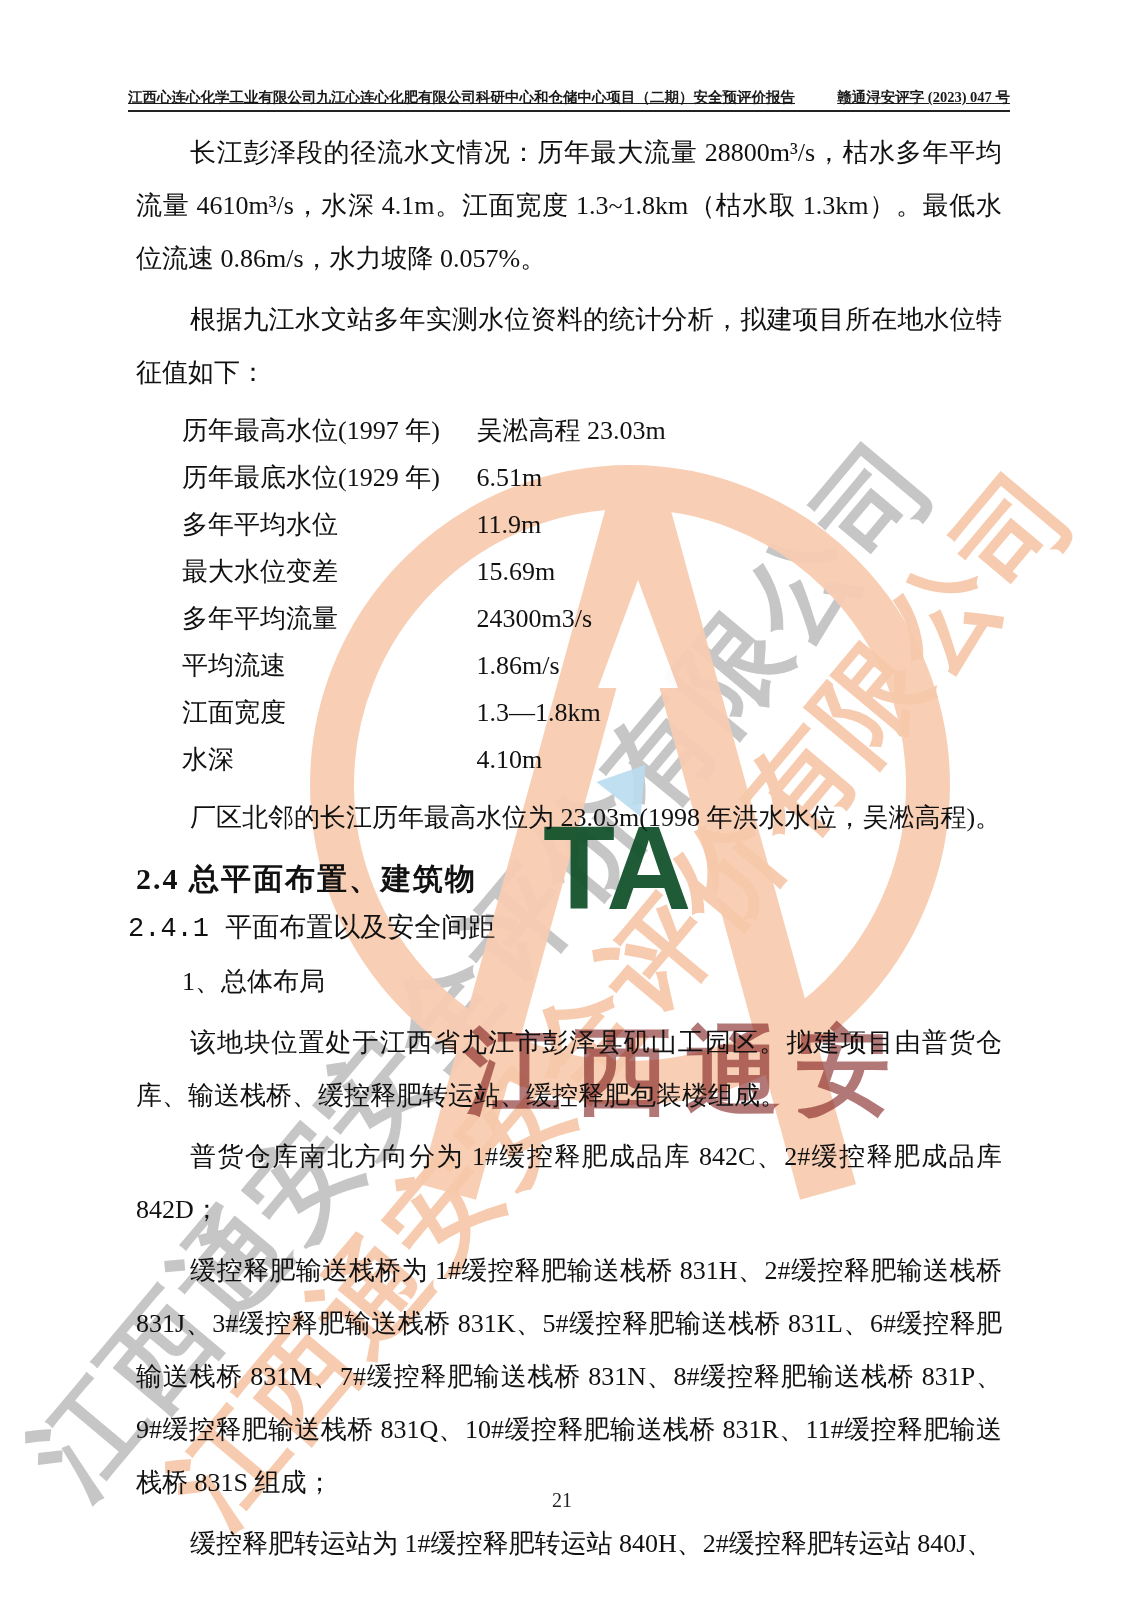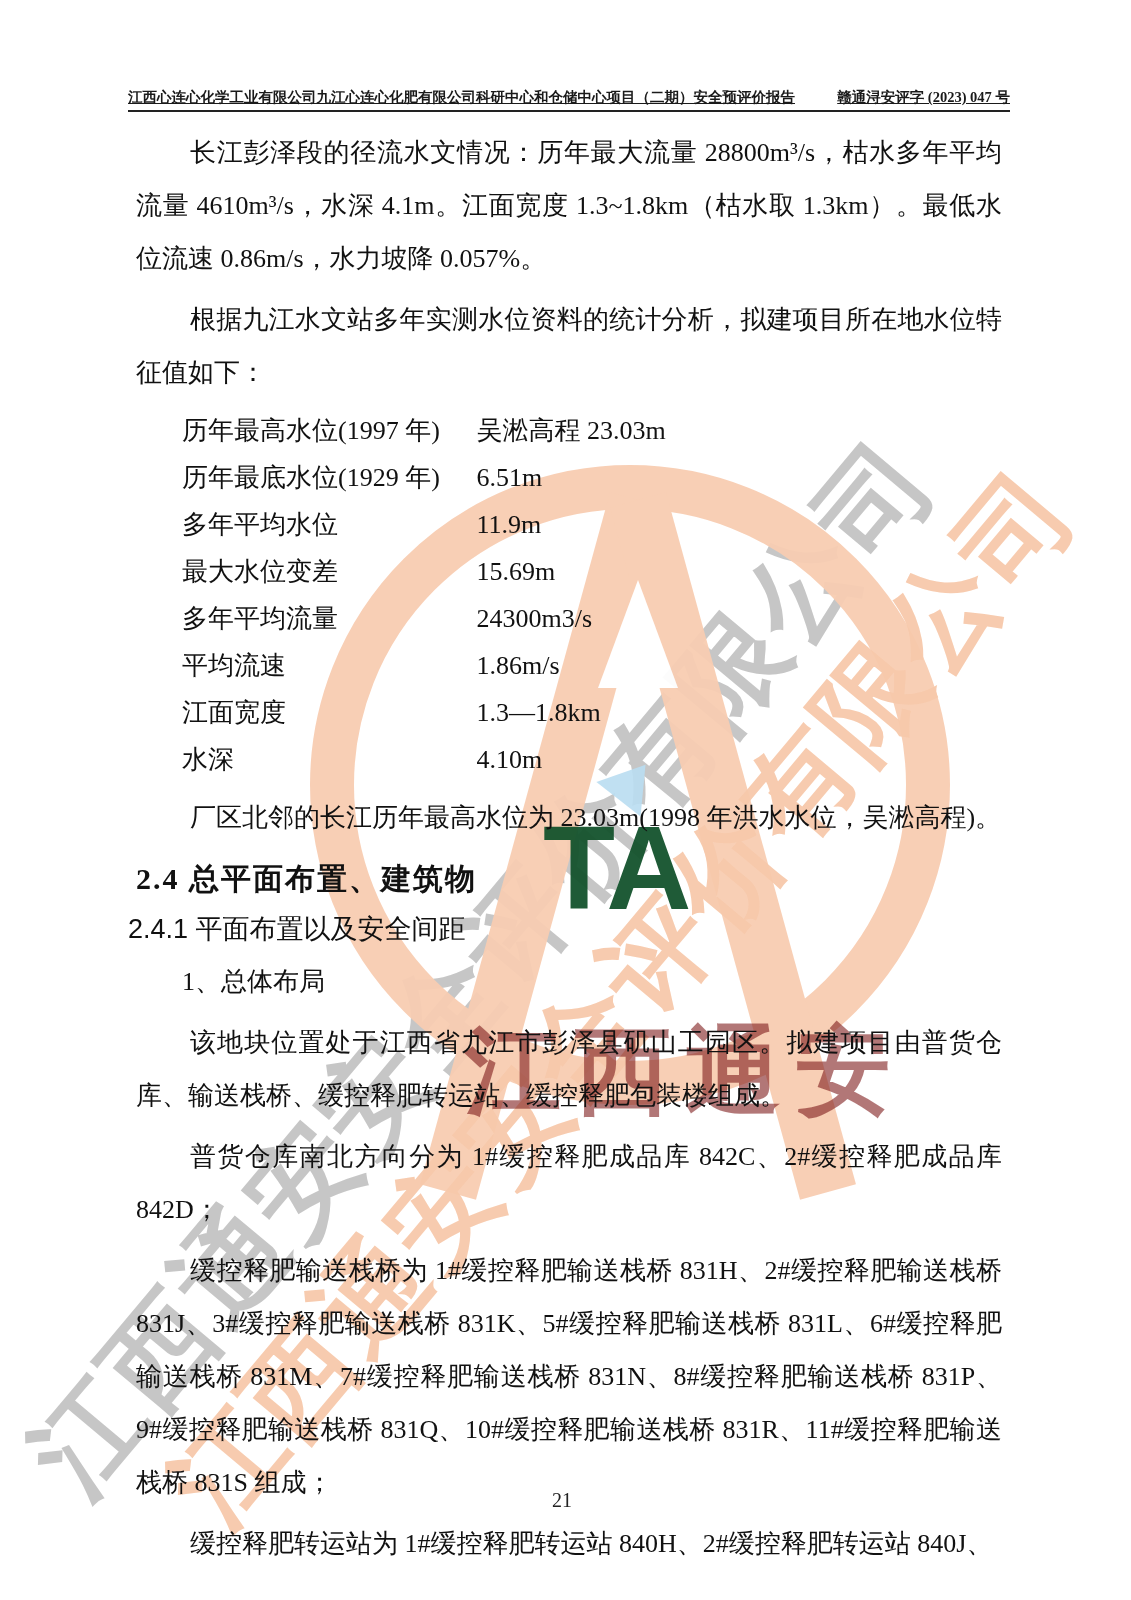--- a/index.html
+++ b/index.html
@@ -59,21 +59,21 @@
 
   .wl-row { font-size:26px; line-height:47px; padding-left:54px; }
   .wl-label { display:inline-block; min-width:288px; }
   .wl-value { display:inline-block; }
 
   .h-section {
     font-size:30px; font-weight:bold; letter-spacing:2px;
     margin:12px 0 4px 8px; line-height:46px;
   }
   .h-subsection {
-    font-family:Liberation Sans, sans-serif;
+    font-family:Liberation Mono, monospace;
     font-size:27px; font-weight:500; margin:2px 0 4px 0; line-height:46px;
   }
   .list-item { font-size:26px; line-height:52px; padding-left:54px; }
 
   .page-footer {
     position:absolute; left:0; right:7px; bottom:88px;
     text-align:center; font-size:20px; color:#222; z-index:1;
   }
 </style>
 </head>

